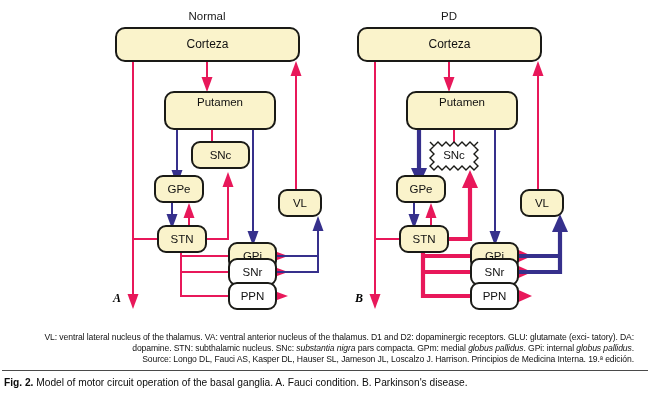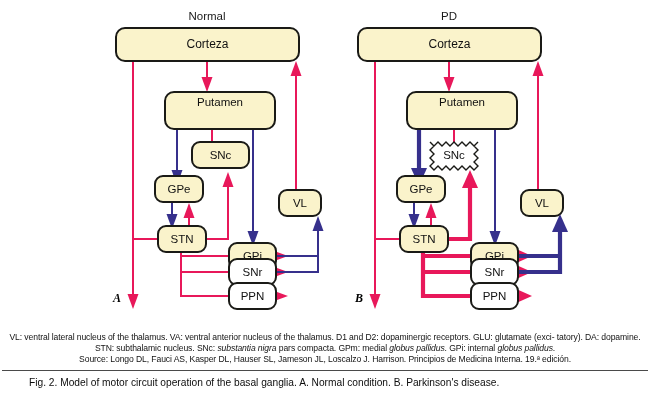--- a/index.html
+++ b/index.html
@@ -52,35 +52,35 @@
 
   
   #caption-block{
     position:absolute;left:0;top:332px;width:650px;
   }
   .legend-text{
     font-family:"Liberation Sans", sans-serif;
     font-size:8.6px;
     line-height:11.2px;
     color:#121212;
-    padding:0 4px 0 4px;
+    padding:0 16px 0 4px;
     letter-spacing:-0.1px;
-    text-align:center;
+    text-align:right;
   }
   .legend-text i{font-style:italic;}
   .rule{
     height:1px;background:#4a4a4a;margin:4px 2px 0 2px;
   }
   .fig-caption{
     font-family:"Liberation Sans", sans-serif;
     font-size:10.2px;
     color:#0d0d0d;
     padding:6px 4px 0 4px;
   }
-  .fig-caption b{font-weight:normal;margin-left:25px;}
+  .fig-caption b{font-weight:bold;}
 </style>
 </head>
 <body>
 
 <div id="figure-root">
 
   <div id="diagram-area">
   <svg id="circuit" viewBox="0 0 650 330" xmlns="http://www.w3.org/2000/svg">
 
     <g>
@@ -290,17 +290,17 @@
       <span>VL: ventral lateral nucleus of the thalamus. VA: ventral anterior nucleus of the thalamus. D1 and D2: dopaminergic receptors. GLU: glutamate (exci-</span>
       <span>tatory). DA: dopamine. STN: subthalamic nucleus. SNc: </span><i>substantia nigra</i><span> pars compacta. GPm: medial </span><i>globus pallidus</i><span>. GPi: internal </span><i>globus pallidus</i><span>.</span>
       <br>
       <span>Source: Longo DL, Fauci AS, Kasper DL, Hauser SL, Jameson JL, Loscalzo J. Harrison. Principios de Medicina Interna. 19.ª edición.</span>
     </div>
 
     <div class="rule"></div>
 
     <div class="fig-caption">
       <b>Fig. 2.</b>
-      <span>Model of motor circuit operation of the basal ganglia. A. Normal condition. B. Parkinson's disease.</span>
+      <span>Model of motor circuit operation of the basal ganglia. A. Fauci condition. B. Parkinson's disease.</span>
     </div>
   </div>
 
 </div>
 
 </body></html>

